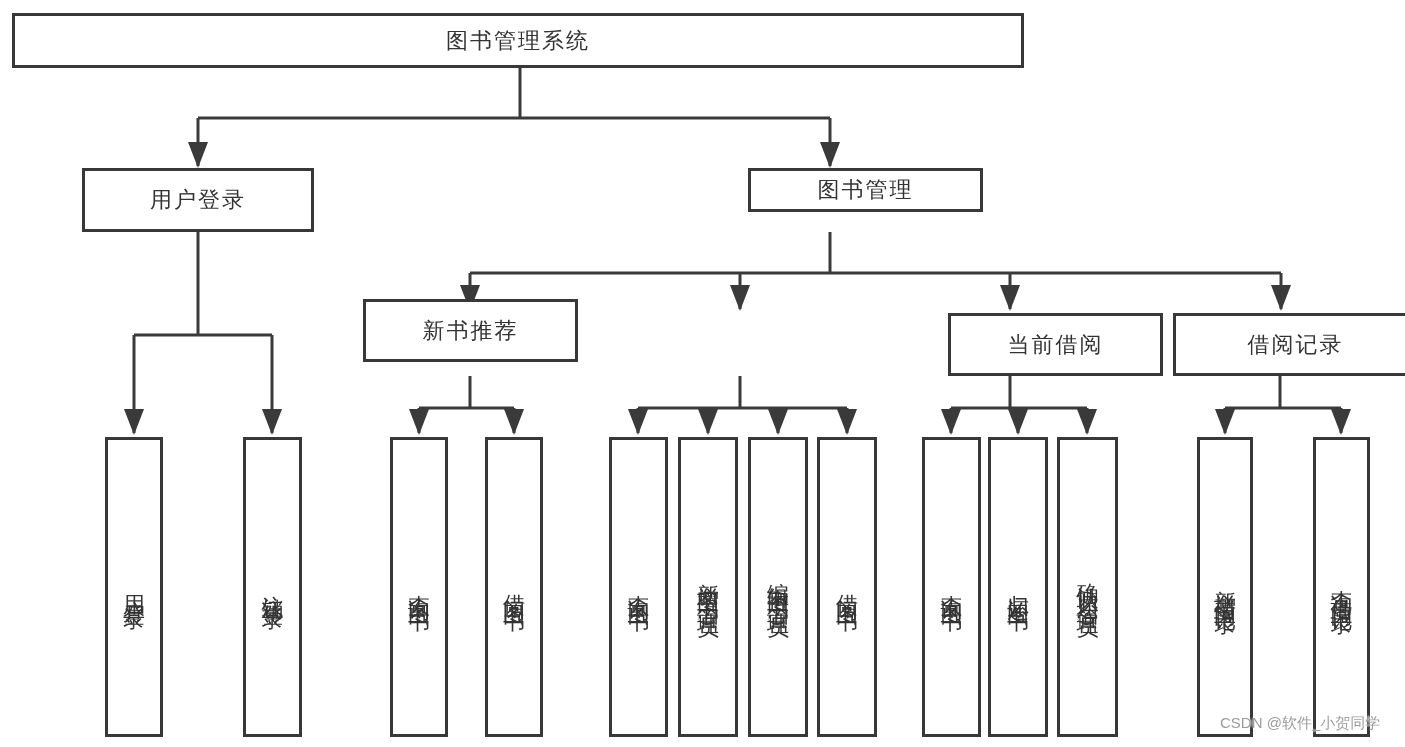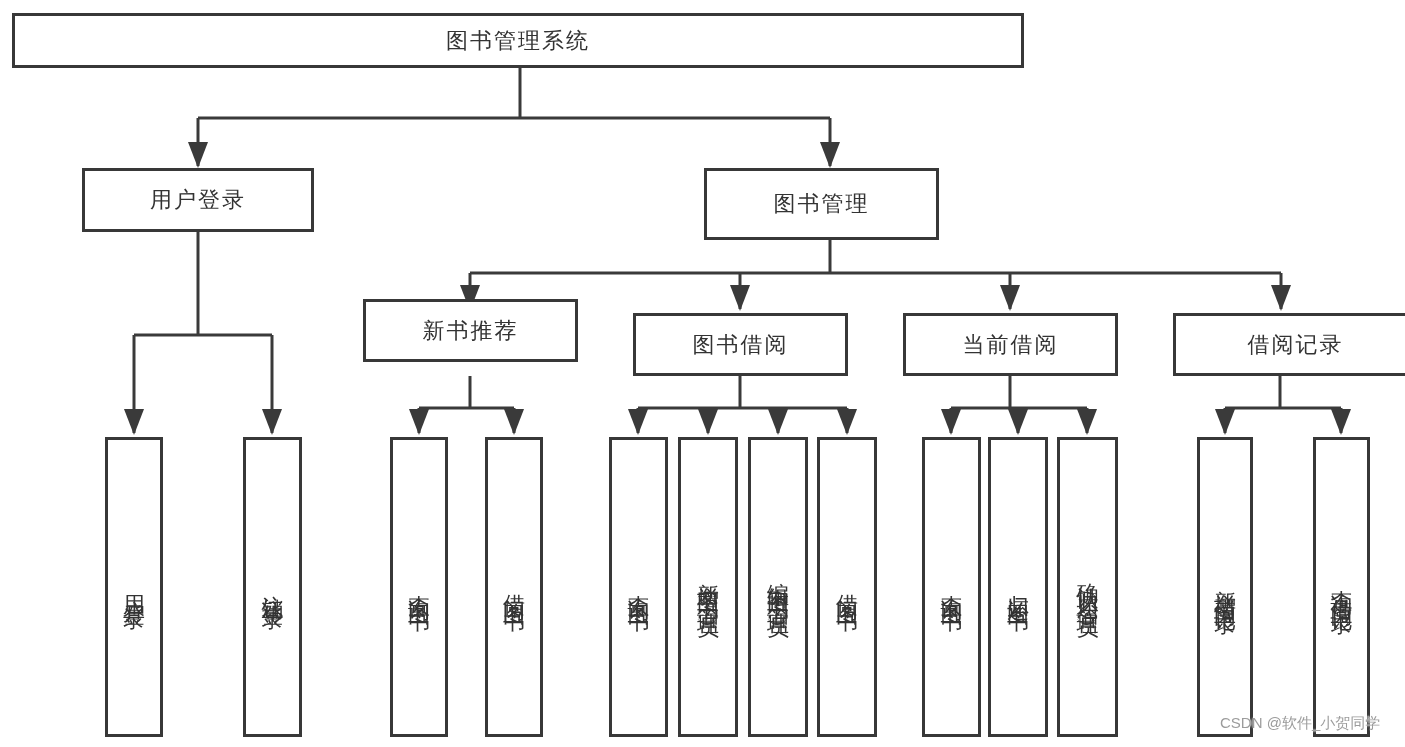--- a/index.html
+++ b/index.html
@@ -87,31 +87,28 @@
     <path d="M1341 408 V433" marker-end="url(#arrow)"></path>
   </svg>
 
   <div class="box h" style="left:12px;top:13px;width:1012px;height:55px">
     <span>图书管理系统</span>
   </div>
 
   <div class="box h" style="left:82px;top:168px;width:232px;height:64px">
     <span>用户登录</span>
   </div>
-  <div class="box h" style="left:704px;top:168px;width:235px;height:72px">
+  <div class="box h" style="left:748px;top:168px;width:235px;height:44px">
     <span>图书管理</span>
   </div>
 
   <div class="box h" style="left:363px;top:299px;width:215px;height:63px">
     <span>新书推荐</span>
   </div>
-  <div class="box h" style="left:633px;top:313px;width:215px;height:63px">
-    <span>图书借阅</span>
-  </div>
-  <div class="box h" style="left:903px;top:313px;width:215px;height:63px">
+  <div class="box h" style="left:948px;top:313px;width:215px;height:63px">
     <span>当前借阅</span>
   </div>
   <div class="box h" style="left:1173px;top:313px;width:245px;height:63px">
     <span>借阅记录</span>
   </div>
 
   <div class="box v" style="left:105px;width:58px">
     <span>用户登录</span>
   </div>
   <div class="box v" style="left:243px;width:59px">

